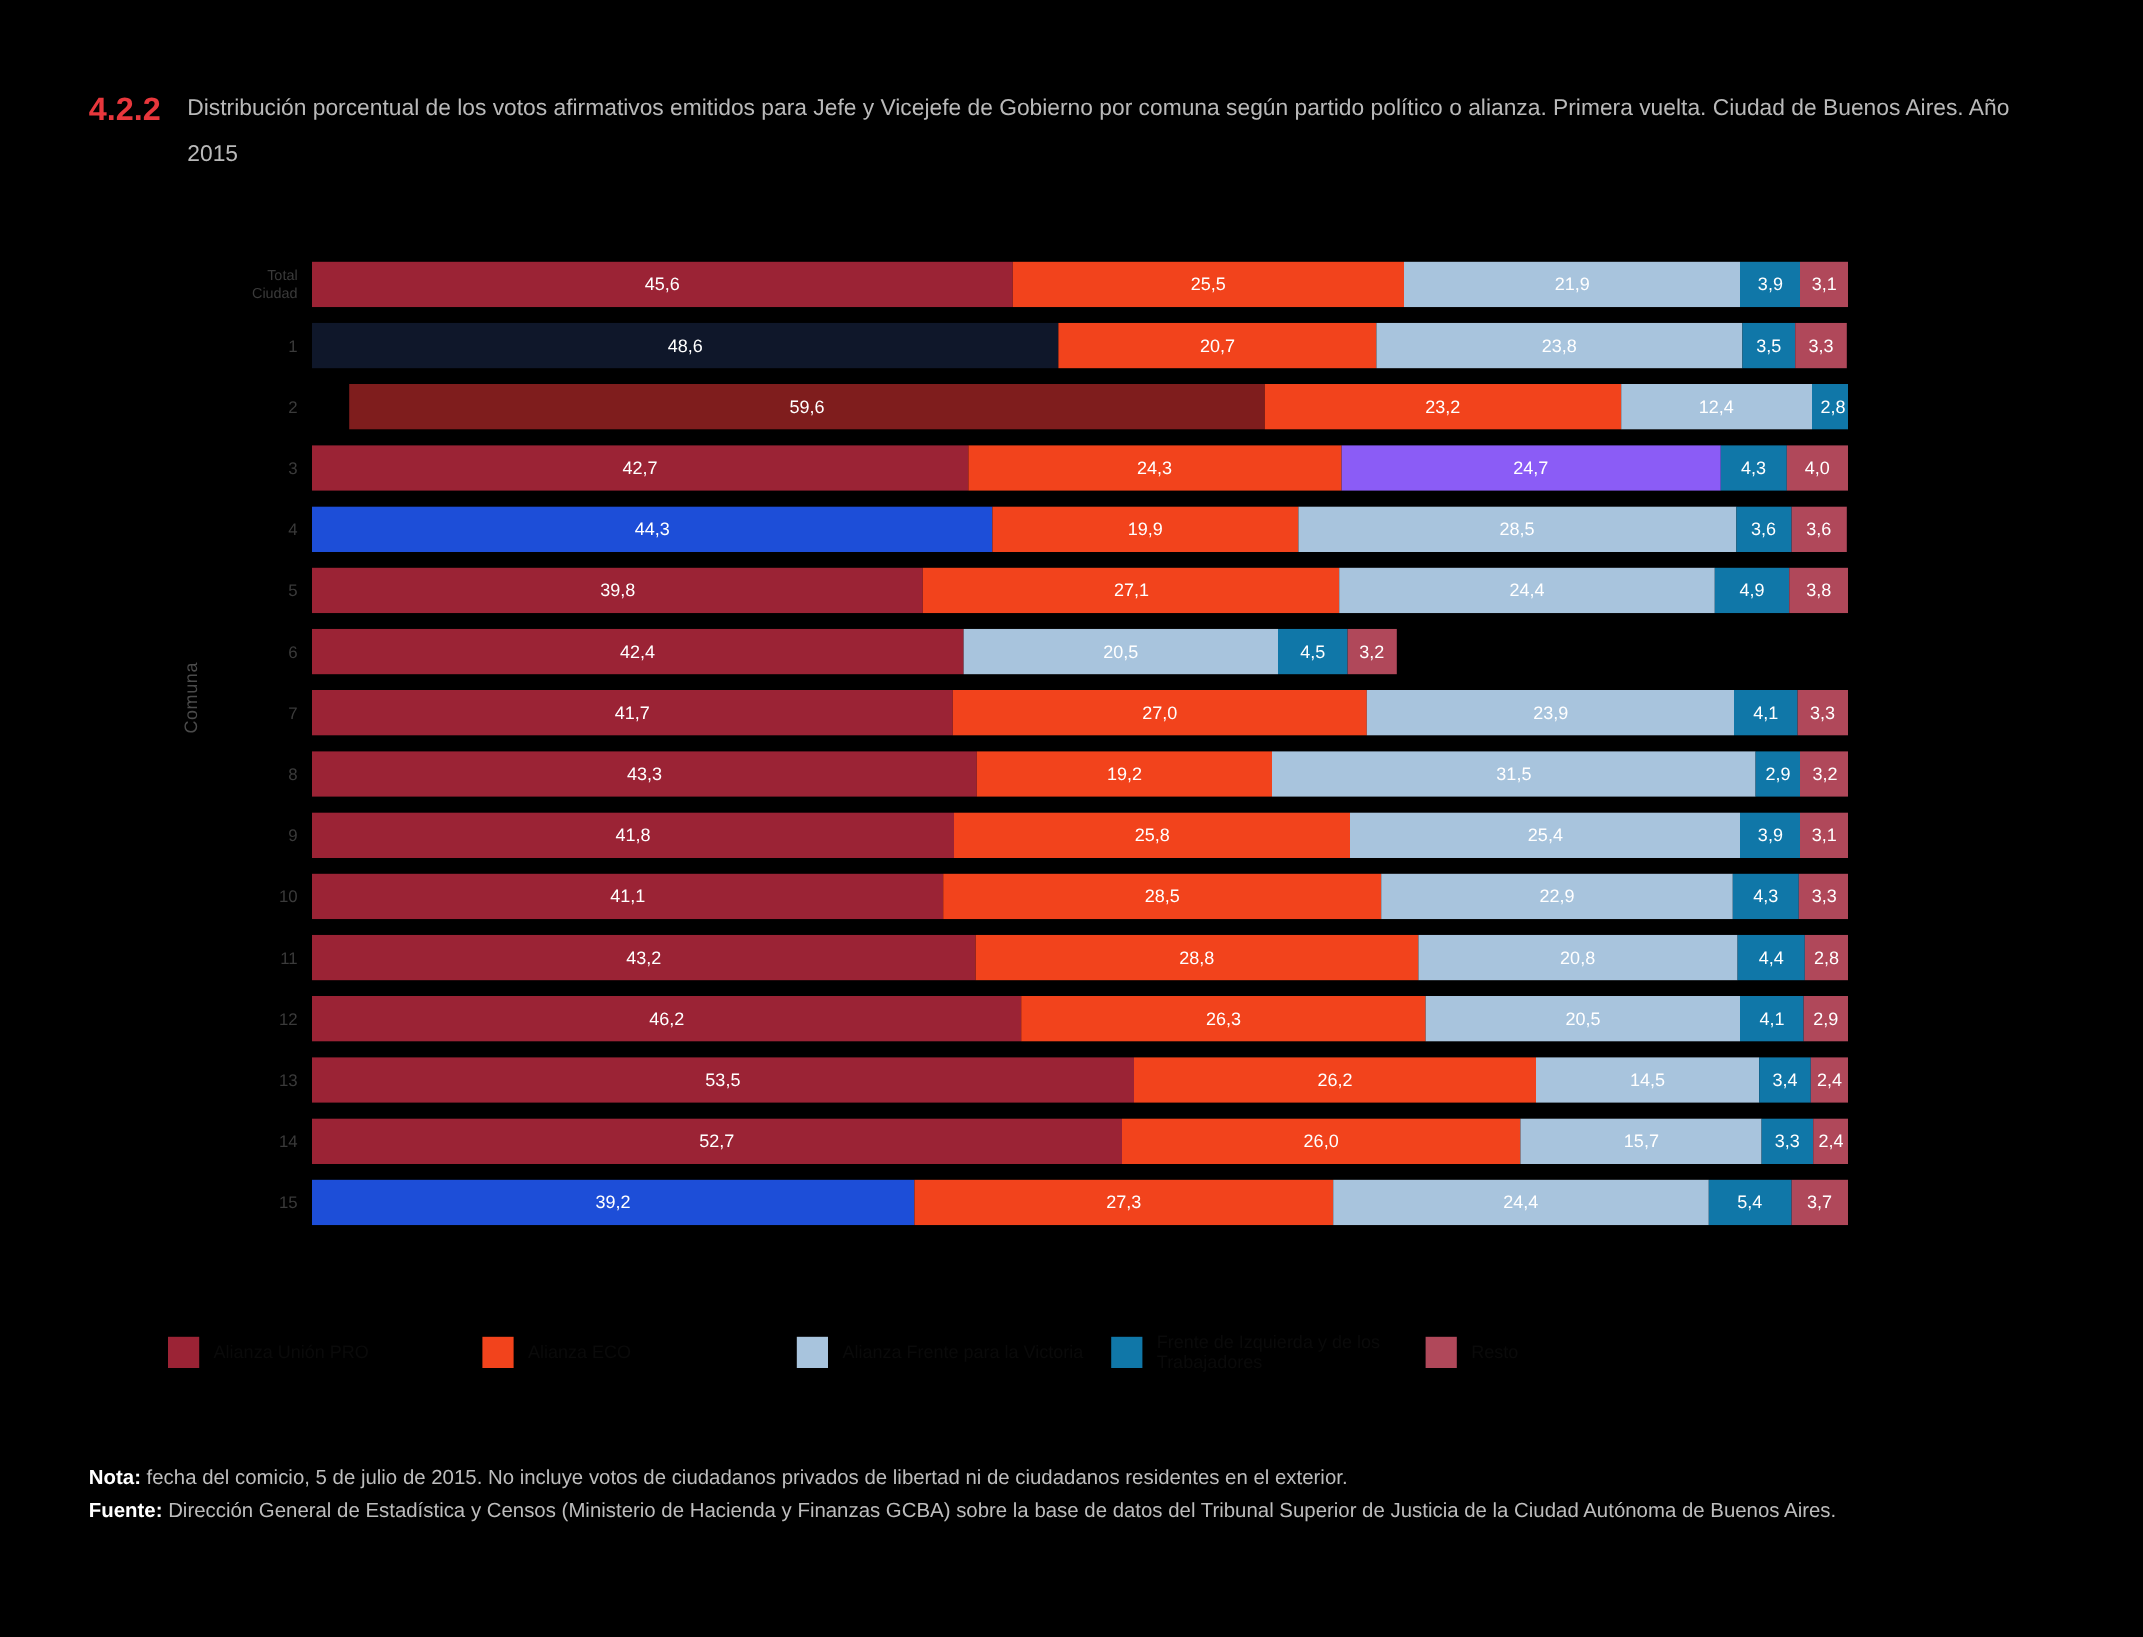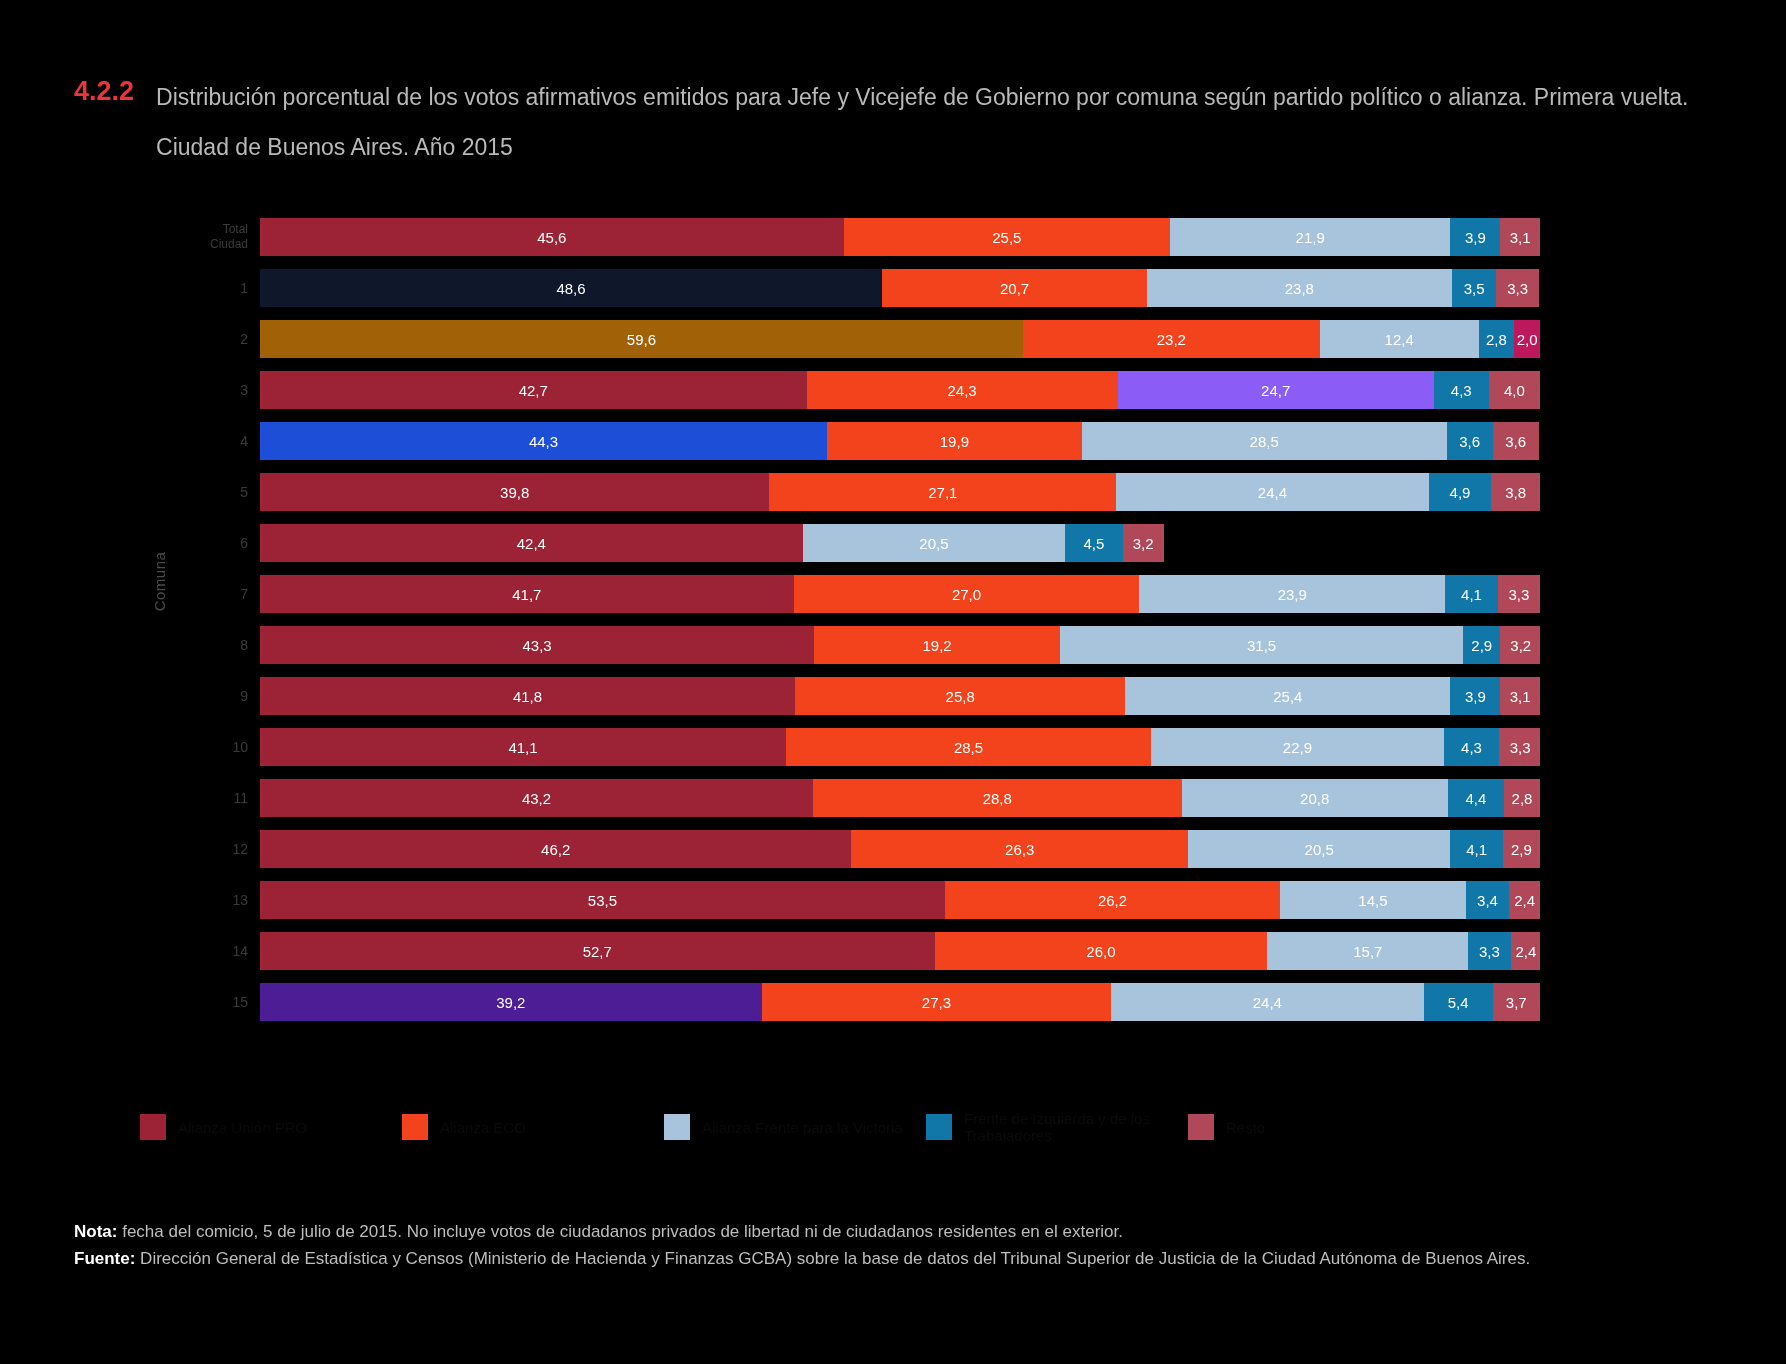--- a/index.html
+++ b/index.html
@@ -28,22 +28,22 @@
   .title-number {
     color: #e8373c;
     font-weight: bold;
     font-size: 27px;
     line-height: 38px;
     white-space: nowrap;
     padding-right: 22px;
   }
   .title-text {
     color: #b9b9b9;
-    font-size: 23px;
-    line-height: 50px;
+    font-size: 19px;
+    line-height: 38px;
     font-weight: normal;
   }
 
   
   .chart-wrap {
     position: absolute;
     left: 140px;
     top: 218px;
     width: 1400px;
     height: 810px;
@@ -164,21 +164,21 @@
           <div class="seg" style="background: #0f172a; flex: 0 0 48.6%;">48,6</div>
           <div class="seg" style="background: rgb(242, 67, 28); flex: 0 0 20.7%;">20,7</div>
           <div class="seg" style="background: rgb(168, 196, 221); flex: 0 0 23.8%;">23,8</div>
           <div class="seg" style="background: rgb(16, 119, 168); flex: 0 0 3.5%;">3,5</div>
           <div class="seg" style="background: rgb(176, 72, 90); flex: 0 0 3.3%;">3,3</div>
         </div>
       </div>
       <div class="row">
         <div class="row-label">2</div>
         <div class="bar">
-          <div class="seg" style="background: #a16207; flex: 0 0 59.6%;">59,6</div>
+          <div class="seg" style="background: #7f1d1d; flex: 0 0 59.6%; margin-left: 31px;">59,6</div>
           <div class="seg" style="background: rgb(242, 67, 28); flex: 0 0 23.2%;">23,2</div>
           <div class="seg" style="background: rgb(168, 196, 221); flex: 0 0 12.4%;">12,4</div>
           <div class="seg" style="background: rgb(16, 119, 168); flex: 0 0 2.8%;">2,8</div>
           <div class="seg" style="background: #be185d; flex: 0 0 2%;">2,0</div>
         </div>
       </div>
       <div class="row">
         <div class="row-label">3</div>
         <div class="bar">
           <div class="seg" style="background: rgb(155, 35, 53); flex: 0 0 42.7%;">42,7</div>
@@ -293,21 +293,21 @@
           <div class="seg" style="background: rgb(155, 35, 53); flex: 0 0 52.7%;">52,7</div>
           <div class="seg" style="background: rgb(242, 67, 28); flex: 0 0 26%;">26,0</div>
           <div class="seg" style="background: rgb(168, 196, 221); flex: 0 0 15.7%;">15,7</div>
           <div class="seg" style="background: rgb(16, 119, 168); flex: 0 0 3.3%;">3,3</div>
           <div class="seg" style="background: rgb(176, 72, 90); flex: 0 0 2.4%;">2,4</div>
         </div>
       </div>
       <div class="row">
         <div class="row-label">15</div>
         <div class="bar">
-          <div class="seg" style="background: #4c1d95; flex: 0 0 39.2%;">39,2</div>
+          <div class="seg" style="background: #1d4ed8; flex: 0 0 39.2%;">39,2</div>
           <div class="seg" style="background: rgb(242, 67, 28); flex: 0 0 27.3%;">27,3</div>
           <div class="seg" style="background: rgb(168, 196, 221); flex: 0 0 24.4%;">24,4</div>
           <div class="seg" style="background: rgb(16, 119, 168); flex: 0 0 5.4%;">5,4</div>
           <div class="seg" style="background: rgb(176, 72, 90); flex: 0 0 3.7%;">3,7</div>
         </div>
       </div>
     </div>
 </div>
 
 <div class="legend" id="legend">

